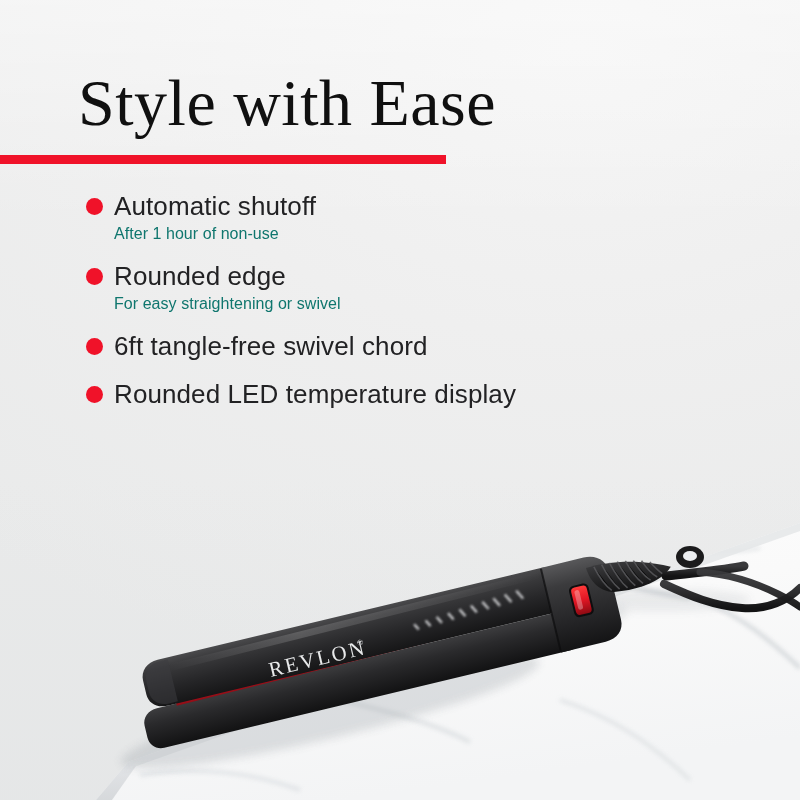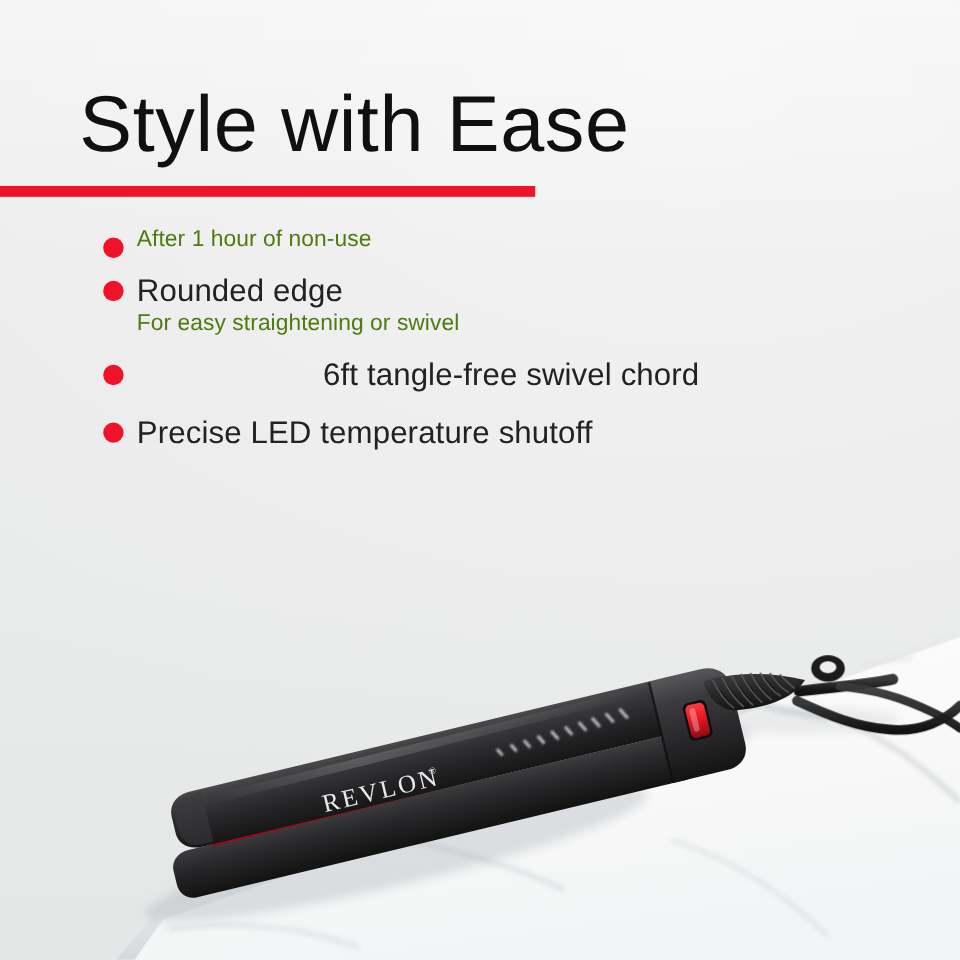--- a/index.html
+++ b/index.html
@@ -26,23 +26,23 @@
   .backdrop-vignette {
     position: absolute;
     inset: 0;
     background: linear-gradient(180deg, rgba(255,255,255,0.45) 0%, rgba(255,255,255,0.0) 28%,
                 rgba(232,233,234,0.0) 60%, rgba(226,228,229,0.55) 100%);
   }
 
   
   .title {
     position: absolute;
-    left: 66px;
+    left: 78px;
     top: 70px;
-    font-family: Liberation Sans, sans-serif;
+    font-family: Liberation Serif, serif;
     font-size: 66px;
     line-height: 1.0;
     color: #101010;
     letter-spacing: 0.5px;
     white-space: nowrap;
   }
   .divider {
     position: absolute;
     left: 0px;
     top: 155px;
@@ -73,28 +73,28 @@
   }
   .feature-title {
     font-size: 26px;
     line-height: 34px;
     color: #222224;
     font-weight: 400;
     letter-spacing: 0.1px;
     white-space: nowrap;
   }
   .feature-sub {
-    font-size: 19px;
+    font-size: 16px;
     line-height: 22px;
-    color: #4d7c0f;
+    color: #0f766e;
     letter-spacing: 0.05px;
     white-space: nowrap;
   }
   .sp-1 { margin-top: 10px; }
-  .sp-2 { margin-top: 8px; text-align: center; }
+  .sp-2 { margin-top: 8px; }
   .sp-3 { margin-top: 14px; }
   .sp-4 { margin-top: 12px; }
 
   
   .product { position: absolute; left: 0; top: 0; width: 800px; height: 800px; }
 </style>
 </head>
 <body>
 
 <div id="stage">
@@ -272,35 +272,36 @@
     </g>
   </svg>
 
   <div class="title">Style with Ease</div>
   <div class="divider"></div>
 
   <div class="feature-list">
 
     <div class="feature">
       <span class="bullet"></span>
+      <div class="feature-title">Automatic shutoff</div>
       <div class="feature-sub">After 1 hour of non-use</div>
     </div>
 
     <div class="feature sp-1">
       <span class="bullet"></span>
       <div class="feature-title">Rounded edge</div>
       <div class="feature-sub">For easy straightening or swivel</div>
     </div>
 
     <div class="feature sp-2">
       <span class="bullet"></span>
       <div class="feature-title">6ft tangle-free swivel chord</div>
     </div>
 
     <div class="feature sp-3">
       <span class="bullet"></span>
-      <div class="feature-title">Precise LED temperature shutoff</div>
+      <div class="feature-title">Rounded LED temperature display</div>
     </div>
 
 
   </div>
 
 </div>
 
 </body></html>

